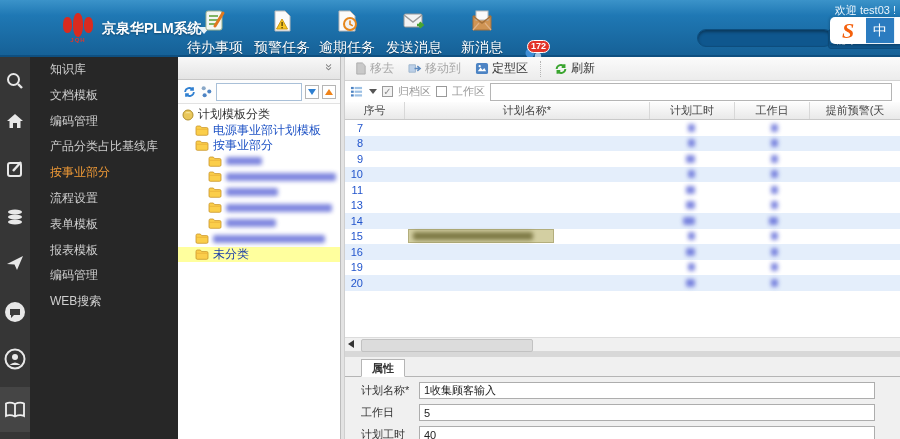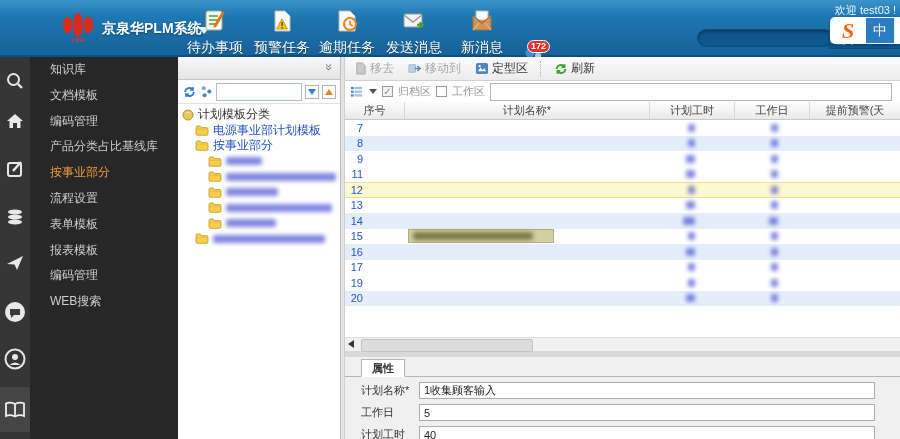--- a/index.html
+++ b/index.html
@@ -333,20 +333,27 @@
         </svg>
         <span class="blurbar" style="width:50px"></span>
       </div>
       <div class="tnode" style="padding-left: 17px;">
         <svg width="14" height="11" viewBox="0 0 14 11" style="flex:none">
           <path d="M1 2.5 Q1 1 2.3 1 h3 l1.4 1.6 h5 Q13 2.6 13 4 v5 q0 1.3 -1.3 1.3 h-9.4 Q1 10.3 1 9 Z" fill="#fbce4a" stroke="#c9952b" stroke-width="0.8"></path>
           <path d="M1 4.3 h12" stroke="#e8b33a" stroke-width="0.8"></path>
         </svg>
         <span class="blurbar" style="width:112px"></span>
       </div>
+      <div class="tnode selected" style="padding-left: 17px;">
+        <svg width="14" height="11" viewBox="0 0 14 11" style="flex:none">
+          <path d="M1 2.5 Q1 1 2.3 1 h3 l1.4 1.6 h5 Q13 2.6 13 4 v5 q0 1.3 -1.3 1.3 h-9.4 Q1 10.3 1 9 Z" fill="#fbce4a" stroke="#c9952b" stroke-width="0.8"></path>
+          <path d="M1 4.3 h12" stroke="#e8b33a" stroke-width="0.8"></path>
+        </svg>
+        <span class="lbl">未分类</span>
+      </div>
     </div>
 </div>
 <div id="splitter"></div>
 
 <div id="rightpanel">
   <div id="rtoolbar1">
     <div class="tbtn disabled">
       <svg width="13" height="13" viewBox="0 0 14 14">
           <path d="M3 1 h6 l3 3 v9 h-9 z" fill="#c9c9c9" stroke="#ababab"></path>
         </svg>
@@ -423,40 +430,40 @@
       <div class="trow">
         <div class="rownum"><span>9</span></div>
         <div class="namecell"><span class="blurbar" style="width:88px"></span></div>
         <div class="valcell">
           <span class="blurbar" style="width:9px"></span>
         </div>
         <div class="valcell2">
           <span class="blurbar" style="width:7px"></span>
         </div>
       </div>
+      <div class="trow even">
+        <div class="rownum"><span>10</span></div>
+        <div class="namecell"><span class="blurbar" style="width:46px"></span></div>
+        <div class="valcell">
+          <span class="blurbar" style="width:7px"></span>
+        </div>
+        <div class="valcell2">
+          <span class="blurbar" style="width:7px"></span>
+        </div>
+      </div>
       <div class="trow">
         <div class="rownum"><span>11</span></div>
         <div class="namecell"><span class="blurbar" style="width:82px"></span></div>
         <div class="valcell">
           <span class="blurbar" style="width:9px"></span>
         </div>
         <div class="valcell2">
           <span class="blurbar" style="width:7px"></span>
         </div>
       </div>
-      <div class="trow even selected">
-        <div class="rownum"><span>12</span></div>
-        <div class="namecell"><span class="blurbar" style="width:80px"></span></div>
-        <div class="valcell">
-          <span class="blurbar" style="width:7px"></span>
-        </div>
-        <div class="valcell2">
-          <span class="blurbar" style="width:7px"></span>
-        </div>
-      </div>
       <div class="trow">
         <div class="rownum"><span>13</span></div>
         <div class="namecell"><span class="blurbar" style="width:48px"></span></div>
         <div class="valcell">
           <span class="blurbar" style="width:9px"></span>
         </div>
         <div class="valcell2">
           <span class="blurbar" style="width:7px"></span>
         </div>
       </div>
@@ -478,30 +485,20 @@
         </div>
         <div class="valcell2">
           <span class="blurbar" style="width:7px"></span>
         </div>
       </div>
       <div class="trow even">
         <div class="rownum"><span>16</span></div>
         <div class="namecell"><span class="blurbar" style="width:74px"></span></div>
         <div class="valcell">
           <span class="blurbar" style="width:9px"></span>
-        </div>
-        <div class="valcell2">
-          <span class="blurbar" style="width:7px"></span>
-        </div>
-      </div>
-      <div class="trow">
-        <div class="rownum"><span>17</span></div>
-        <div class="namecell"><span class="blurbar" style="width:74px"></span></div>
-        <div class="valcell">
-          <span class="blurbar" style="width:7px"></span>
         </div>
         <div class="valcell2">
           <span class="blurbar" style="width:7px"></span>
         </div>
       </div>
       <div class="trow">
         <div class="rownum"><span>19</span></div>
         <div class="namecell"><span class="blurbar" style="width:36px"></span></div>
         <div class="valcell">
           <span class="blurbar" style="width:7px"></span>

